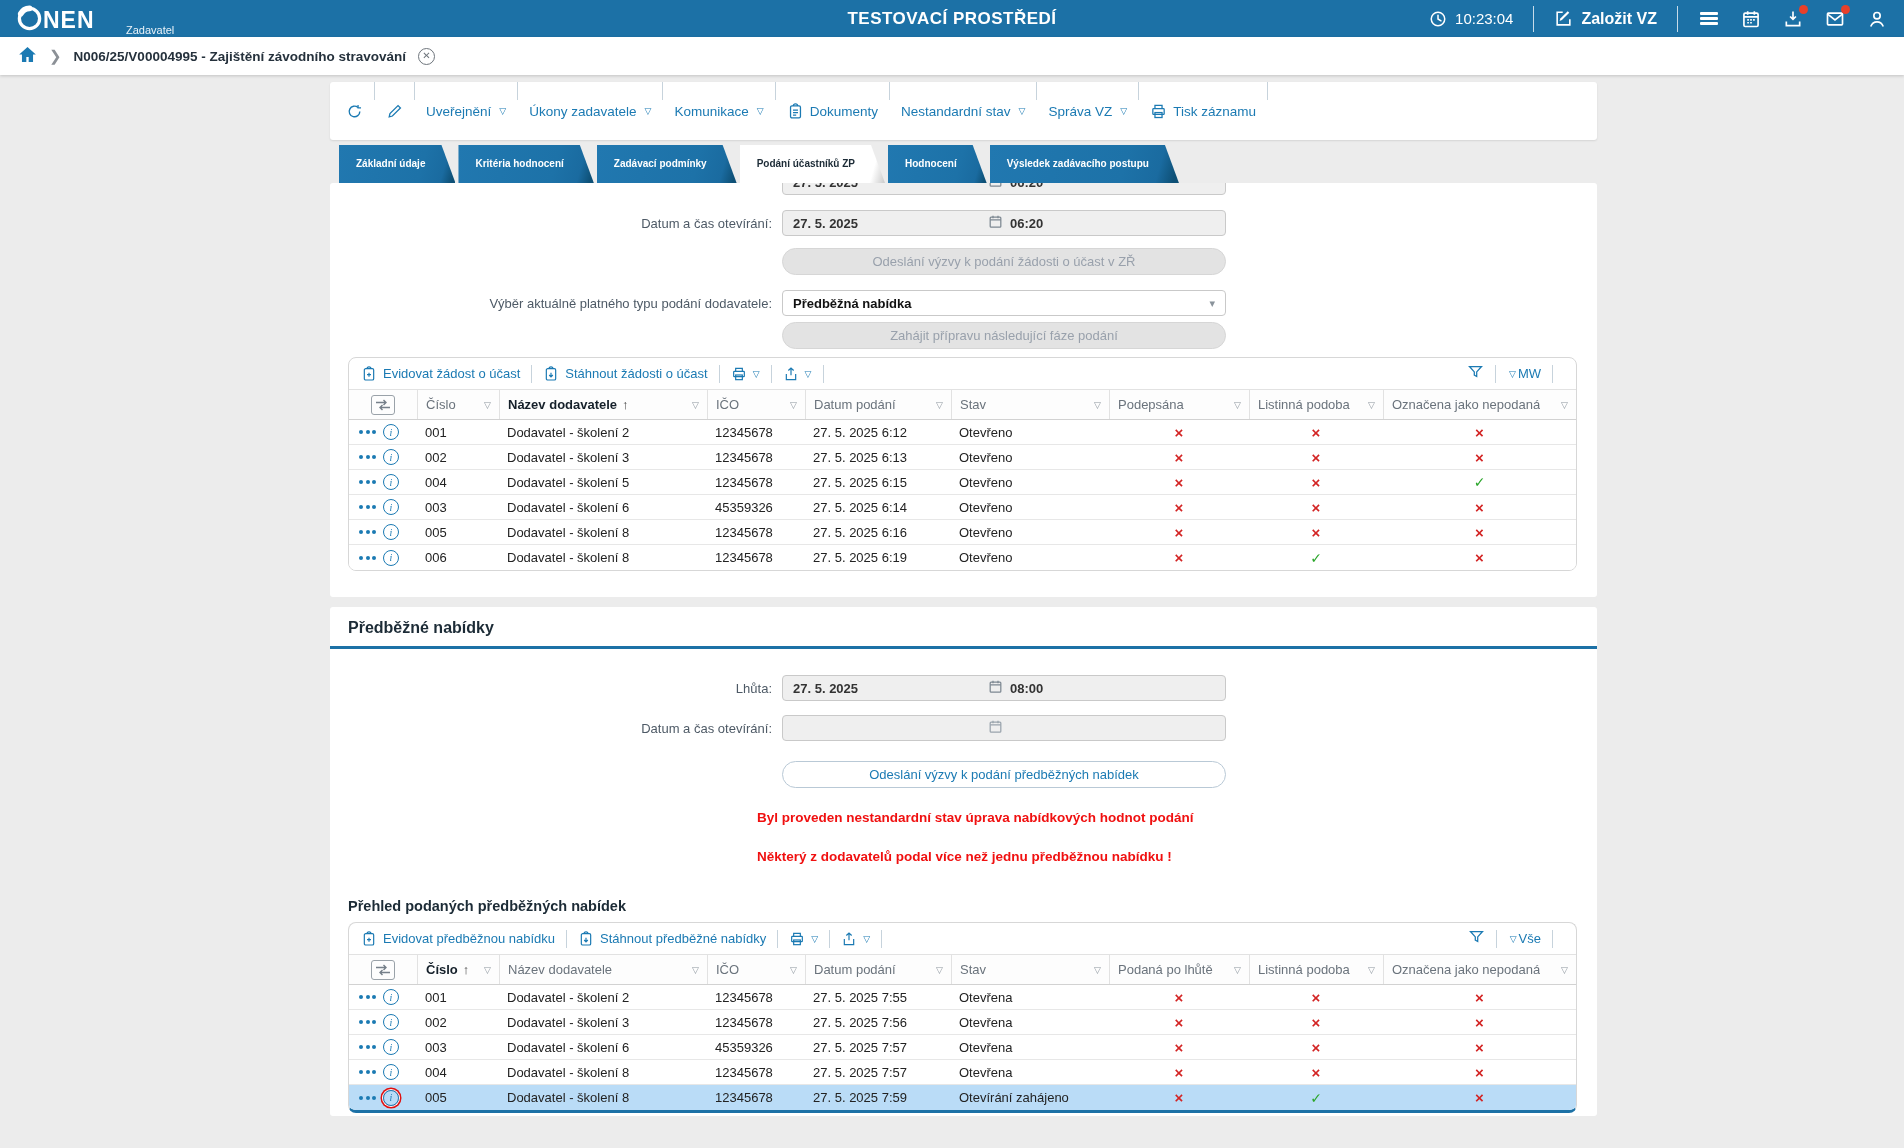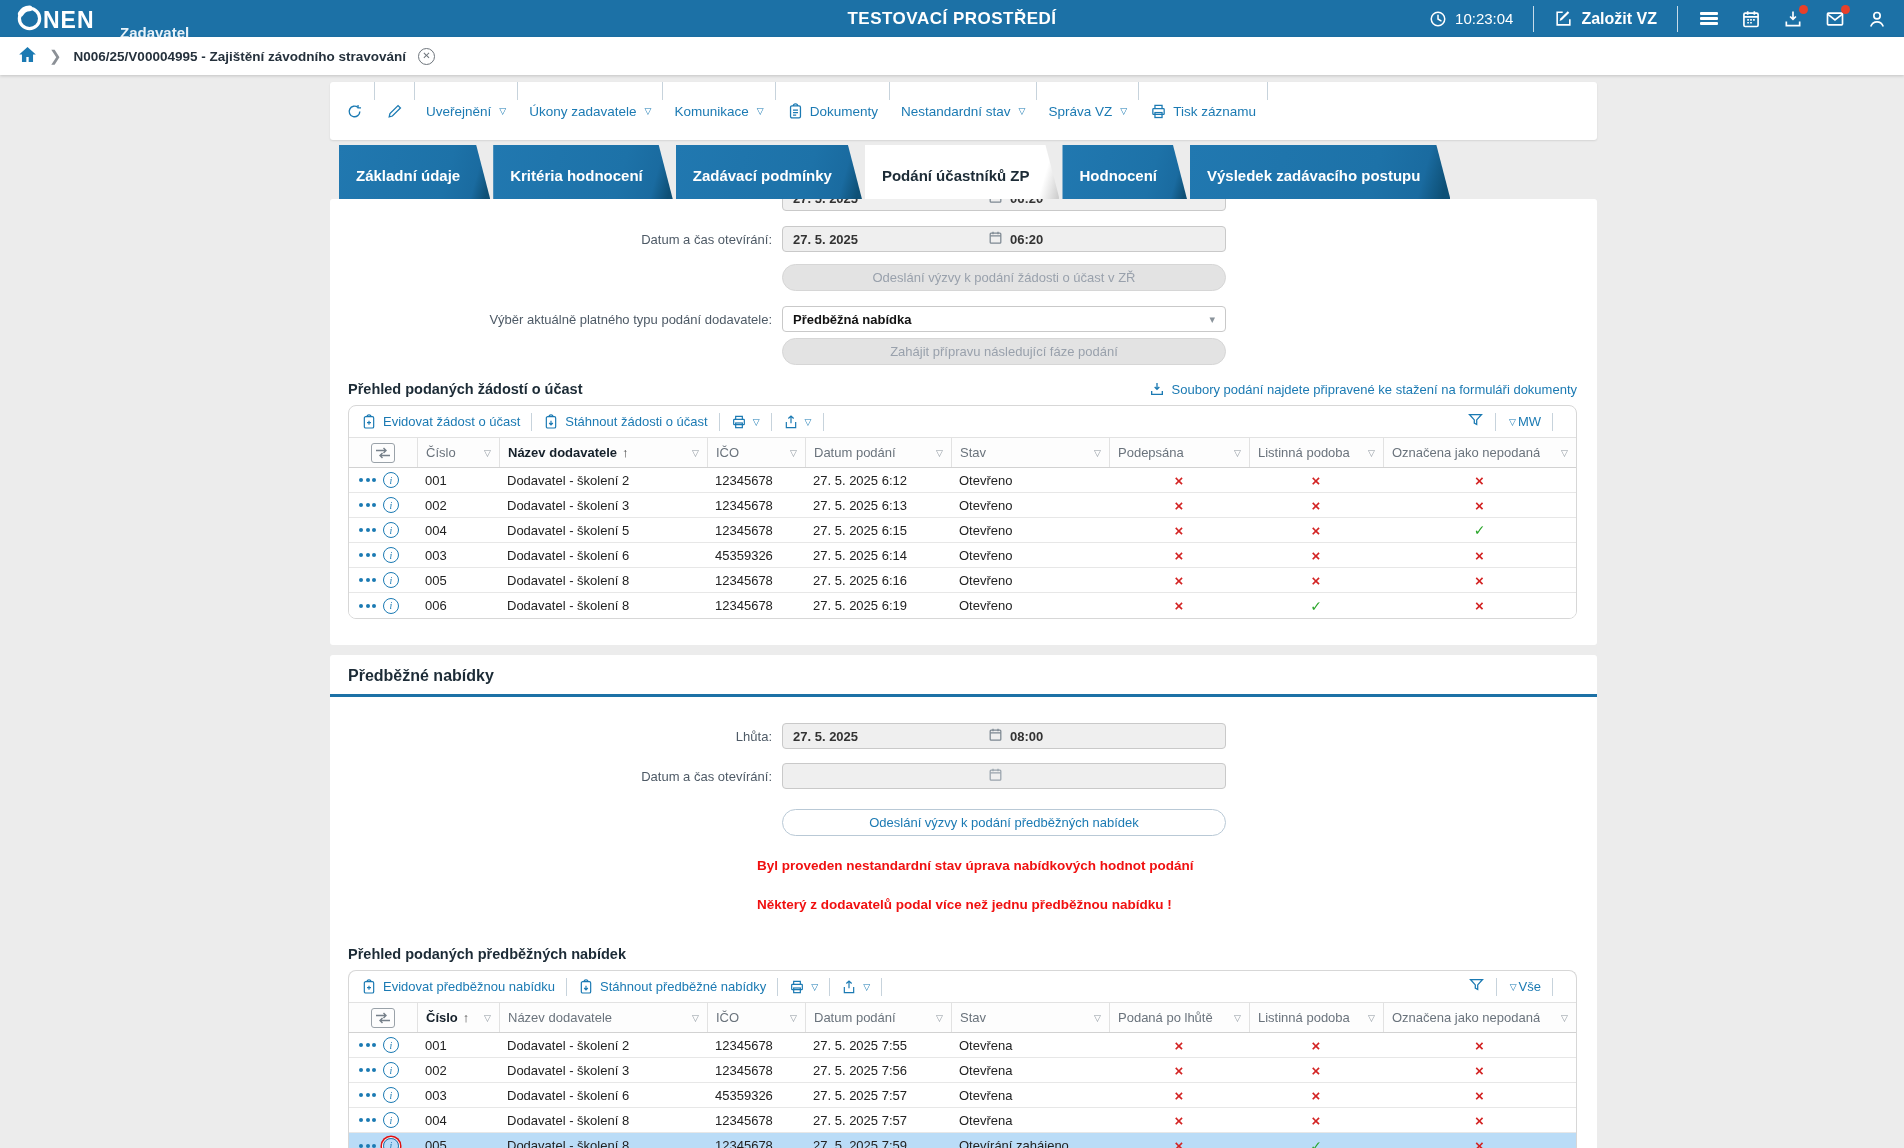--- a/index.html
+++ b/index.html
@@ -3,21 +3,21 @@
 <meta charset="utf-8">
 <style>
   *{box-sizing:border-box;font-family:"Liberation Sans","DejaVu Sans",sans-serif}
   html,body{margin:0;padding:0;width:1904px;height:1148px;overflow:hidden;background:#ececec}
 
   
   .topbar{height:37px;background:#1c71a6;display:flex;align-items:center;color:#fff;padding:0 16px;position:relative}
   .brand{display:flex;align-items:flex-end;position:relative;min-width:220px}
   .logo{width:27px;height:27px}
   .brand-name{font-weight:bold;font-size:23px;letter-spacing:1px;line-height:1}
-  .brand-sub{position:absolute;left:104px;top:19px;font-size:15px;font-weight:bold;color:#eaf3f9}
+  .brand-sub{position:absolute;left:110px;top:19px;font-size:11px;font-weight:normal;color:#eaf3f9}
   .env-title{position:absolute;left:50%;transform:translateX(-50%);font-size:17px;font-weight:bold;letter-spacing:.5px}
   .top-right{margin-left:auto;display:flex;align-items:center;gap:20px}
   .clockwrap{display:flex;align-items:center;gap:8px;font-size:15px}
   .vsep{width:1px;height:26px;background:rgba(255,255,255,.75)}
   .createvz{display:flex;align-items:center;gap:8px;font-size:16px;font-weight:bold;cursor:pointer}
   .hicon{position:relative;width:22px;height:22px;display:flex;align-items:center;justify-content:center;cursor:pointer}
   .hicon svg{width:20px;height:20px}
   .hicon.dotted::after{content:'';position:absolute;top:-3px;right:-4px;width:9px;height:9px;border-radius:50%;background:#e8402a}
   .burger i{display:block;width:18px;height:2.6px;background:#fff;margin:2.6px 0;border-radius:1px}
 
@@ -31,21 +31,21 @@
   
   .card{width:1267px;margin-left:330px;background:#fff;border-radius:3px}
   .toolbar-card{margin-top:7px;height:58px;display:flex;padding:0 16px;box-shadow:0 1px 2px rgba(0,0,0,.10)}
   .tb-link{color:#1b7ab3;font-size:13.5px;display:flex;align-items:center;gap:6px;cursor:pointer;white-space:nowrap}
   .tb-link svg{width:17px;height:17px}
   .caret{font-size:9px;color:#1b7ab3;margin-left:2px}
   .sep{width:1px;height:18px;background:#c7d3dc;margin:0 11px;flex:none}
 
   
   .tabs{display:flex;gap:3px;margin:5px 0 0 339px;position:relative;z-index:2}
-  .tab{height:54px;line-height:38px;padding:12px 30px 0 17px;color:#fff;font-weight:bold;font-size:15px;cursor:pointer;
+  .tab{height:38px;line-height:38px;padding:0 30px 0 17px;color:#fff;font-weight:bold;font-size:10px;cursor:pointer;
        clip-path:polygon(0 0,calc(100% - 14px) 0,100% 100%,0 100%);
        background:linear-gradient(106deg,#237eb1 0%,#1e76ad 70%,#1a6ba0 88%,#0e5076 97%)}
   .tab{background:linear-gradient(106deg,#2178b0 0%,#1d72a8 70%,#1a6ba0 88%,#0e5076 97%)}
   .tab.active{background:linear-gradient(106deg,#ffffff 0%,#ffffff 90%,#cfcfcf 99%);color:#1c2b36}
 
   .content-card{padding:0 20px 26px 18px;position:relative;z-index:1}
   .content-card2{margin-top:10px;padding:12px 20px 3px 18px}
 
   
   .form-row{display:flex;align-items:center;margin-top:14px}
@@ -299,30 +299,20 @@
     <div class="control white">
       <span>Předběžná nabídka</span>
       <span class="sel-chev">▾</span>
     </div>
   </div>
 
   <div class="btnrow" style="margin-top:6px">
     <button class="btn btn-gray">Zahájit přípravu následující fáze podání</button>
   </div>
 
-  <div class="sect-head">
-    <span class="h-table">Přehled podaných žádostí o účast</span>
-    <span class="files-link">
-      <svg viewBox="0 0 24 24" fill="none" stroke="#1b7ab3" stroke-width="2">
-          <path d="M12 3v9M8.5 9l3.5 3.5L15.5 9"></path>
-          <path d="M4 15v5h16v-5"></path>
-        </svg>
-      <span>Soubory podání najdete připravené ke stažení na formuláři dokumenty</span>
-    </span>
-  </div>
 
   <div class="tpanel" id="table-requests">
     <div class="tpanel-toolbar">
       <span class="tb-link">
         <svg viewBox="0 0 24 24" fill="none" stroke="#1b7ab3" stroke-width="1.8">
             <rect x="5" y="4" width="14" height="17" rx="2"></rect>
             <path d="M9 4.2a3 3 0 0 1 6 0"></path>
             <path d="M12 10v6M9 13h6"></path>
           </svg>
         <span>Evidovat žádost o účast</span>

